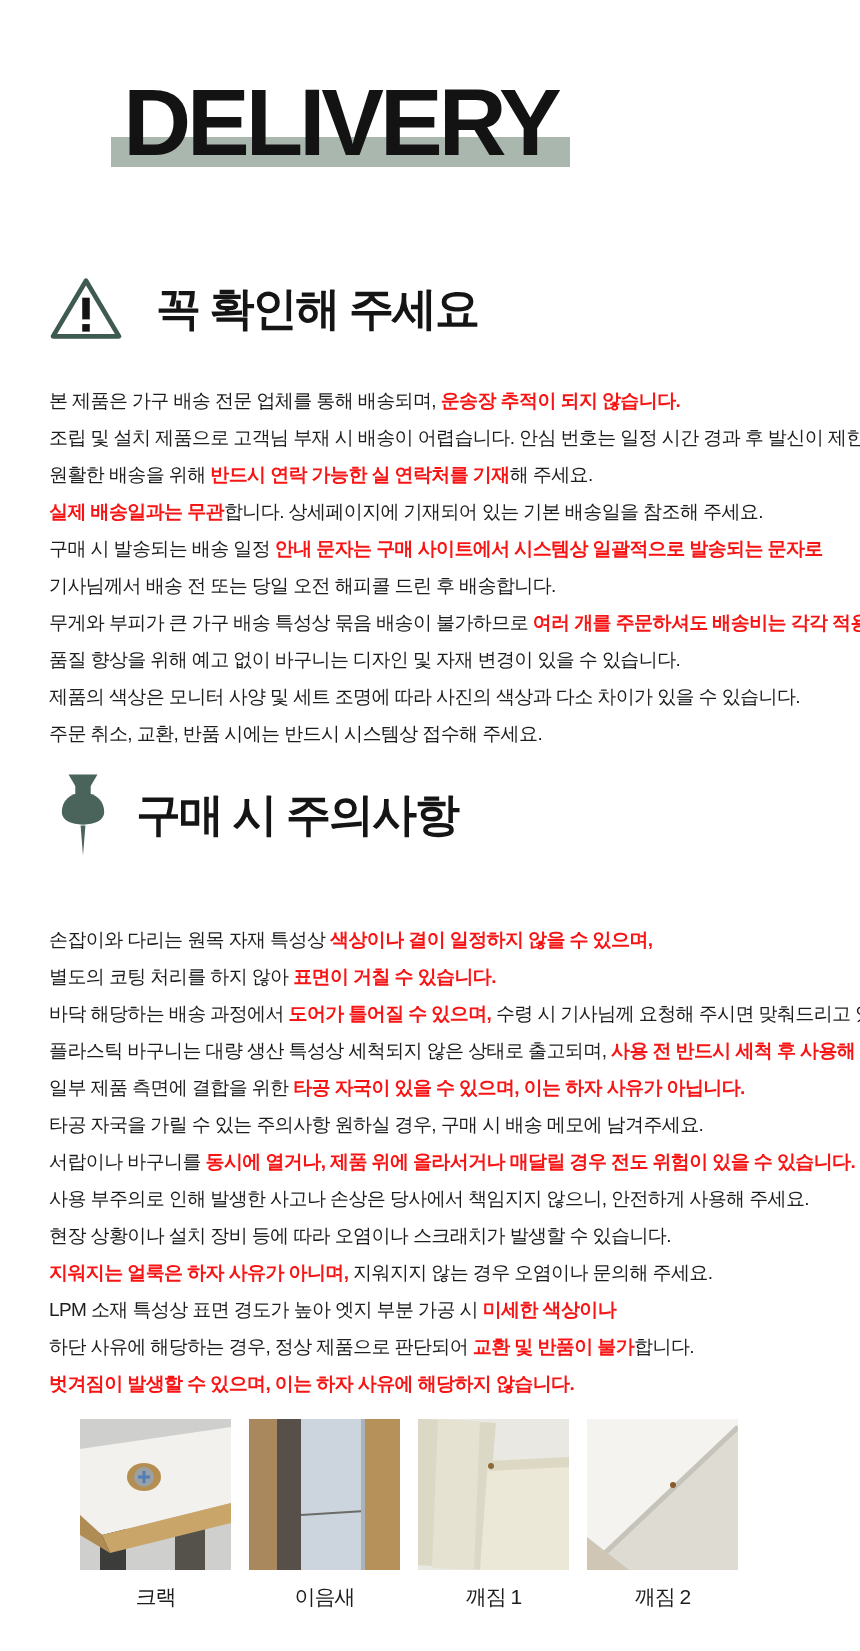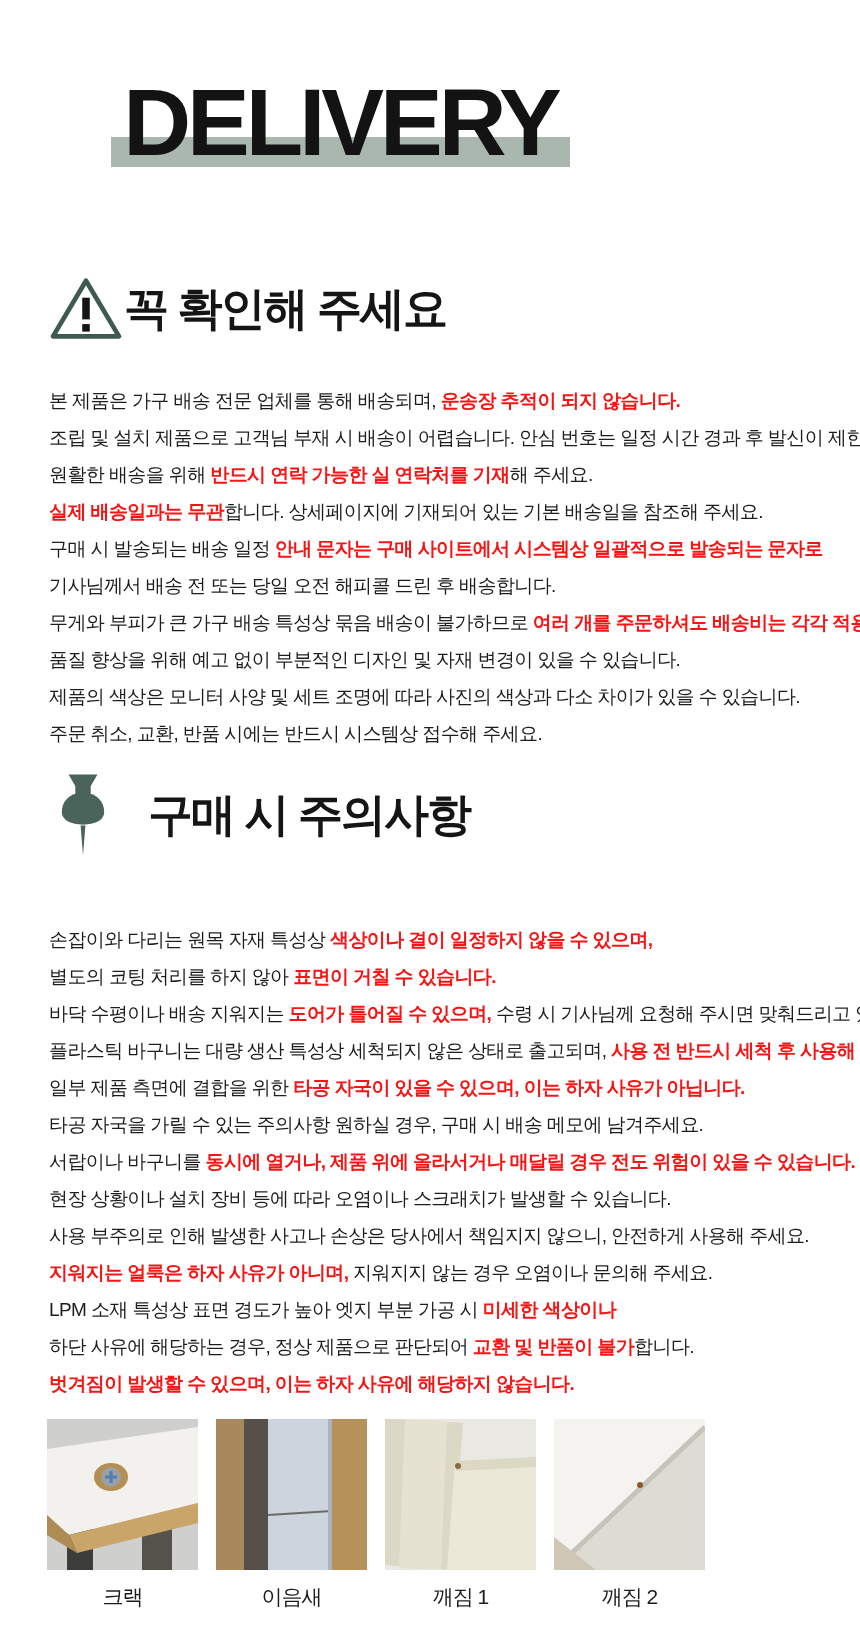--- a/index.html
+++ b/index.html
@@ -8,33 +8,33 @@
     font-family:"Liberation Sans","DejaVu Sans",sans-serif;
   }
   
   #title-block{position:absolute;top:70px;left:0;width:681px;text-align:center;}
   .title-inner{position:relative;display:inline-block;}
   .title-bar{position:absolute;left:-12px;right:-12px;bottom:8px;height:30px;background:#a9b7ae;}
   .title-text{position:relative;z-index:1;font-size:94px;font-weight:bold;letter-spacing:-4px;
     color:#131313;line-height:1.12;}
   
   .sec-head{position:absolute;left:0;display:flex;align-items:center;padding-left:48px;}
-  #sec1-head{top:276px;}
-  #sec2-head{top:772px;gap:38px;padding-left:56px;}
+  #sec1-head{top:276px;gap:32px;}
+  #sec2-head{top:772px;gap:26px;padding-left:56px;}
   .sec-head h2{margin:0;font-size:45px;font-weight:bold;letter-spacing:-2px;color:#151515;line-height:1.1;}
   .sec-icon{display:block;flex:0 0 auto;}
   
   .notice{position:absolute;left:0;padding-left:49px;width:811px;}
   #sec1-body{top:382px;}
   #sec2-body{top:921px;}
   .notice p{margin:0;height:37px;line-height:37px;font-size:19px;letter-spacing:-0.6px;
     color:#1d1d1d;white-space:nowrap;}
   .notice .red{color:#f71414;font-weight:bold;}
   
-  #gallery{position:absolute;top:1419px;left:0;padding-left:47px;display:flex;gap:18px;}
+  #gallery{position:absolute;top:1419px;left:0;padding-left:80px;display:flex;gap:18px;}
   .tile{margin:0;width:151px;}
   .tile svg{display:block;width:151px;height:151px;}
   .tile figcaption{margin-top:13px;text-align:center;font-size:21px;letter-spacing:-1px;color:#1c1c1c;}
 </style>
 </head>
 <body>
 
 <div class="page">
 
   <div id="title-block">
@@ -54,47 +54,47 @@
   </div>
 
   <div class="notice" id="sec1-body">
     <p><span>본 제품은 가구 배송 전문 업체를 통해 배송되며, </span><span class="red">운송장 추적이 되지 않습니다.</span></p>
     <p><span>조립 및 설치 제품으로 고객님 부재 시 배송이 어렵습니다. 안심 번호는 일정 시간 경과 후 발신이 제한되오니,</span></p>
     <p><span>원활한 배송을 위해 </span><span class="red">반드시 연락 가능한 실 연락처를 기재</span><span>해 주세요.</span></p>
     <p><span class="red">실제 배송일과는 무관</span><span>합니다. 상세페이지에 기재되어 있는 기본 배송일을 참조해 주세요.</span></p>
     <p><span>구매 시 발송되는 배송 일정 </span><span class="red">안내 문자는 구매 사이트에서 시스템상 일괄적으로 발송되는 문자로</span></p>
     <p><span>기사님께서 배송 전 또는 당일 오전 해피콜 드린 후 배송합니다.</span></p>
     <p><span>무게와 부피가 큰 가구 배송 특성상 묶음 배송이 불가하므로 </span><span class="red">여러 개를 주문하셔도 배송비는 각각 적용</span></p>
-    <p><span>품질 향상을 위해 예고 없이 부분적인 디자인 및 자재 변경이 있을 수 있습니다.</span></p>
+    <p><span>품질 향상을 위해 예고 없이 바구니는 디자인 및 자재 변경이 있을 수 있습니다.</span></p>
     <p><span>제품의 색상은 모니터 사양 및 세트 조명에 따라 사진의 색상과 다소 차이가 있을 수 있습니다.</span></p>
     <p><span>주문 취소, 교환, 반품 시에는 반드시 시스템상 접수해 주세요.</span></p>
   </div>
 
   <div class="sec-head" id="sec2-head">
     <svg class="sec-icon" width="54" height="86" viewBox="0 0 56 88">
       <g fill="#4a635b">
         <path d="M13 2 H43 L36 14 H20 Z"></path>
         <rect x="20" y="13" width="16" height="10"></rect>
         <path d="M28 21 C14 21 6 30 6 41 C6 50 16 54 28 54 C40 54 50 50 50 41 C50 30 42 21 28 21 Z"></path>
         <path d="M25.5 55 H30.5 L28 86 Z"></path>
       </g>
     </svg>
     <h2>구매 시 주의사항</h2>
   </div>
 
   <div class="notice" id="sec2-body">
     <p><span>손잡이와 다리는 원목 자재 특성상 </span><span class="red">색상이나 결이 일정하지 않을 수 있으며,</span></p>
     <p><span>별도의 코팅 처리를 하지 않아 </span><span class="red">표면이 거칠 수 있습니다.</span></p>
-    <p><span>바닥 수평이나 배송 지워지는 </span><span class="red">도어가 틀어질 수 있으며,</span><span> 수령 시 기사님께 요청해 주시면 맞춰드리고 있습니다.</span></p>
+    <p><span>바닥 해당하는 배송 과정에서 </span><span class="red">도어가 틀어질 수 있으며,</span><span> 수령 시 기사님께 요청해 주시면 맞춰드리고 있습니다.</span></p>
     <p><span>플라스틱 바구니는 대량 생산 특성상 세척되지 않은 상태로 출고되며, </span><span class="red">사용 전 반드시 세척 후 사용해 주세요.</span></p>
     <p><span>일부 제품 측면에 결합을 위한 </span><span class="red">타공 자국이 있을 수 있으며, 이는 하자 사유가 아닙니다.</span></p>
     <p><span>타공 자국을 가릴 수 있는 주의사항 원하실 경우, 구매 시 배송 메모에 남겨주세요.</span></p>
     <p><span>서랍이나 바구니를 </span><span class="red">동시에 열거나, 제품 위에 올라서거나 매달릴 경우 전도 위험이 있을 수 있습니다.</span></p>
+    <p><span>사용 부주의로 인해 발생한 사고나 손상은 당사에서 책임지지 않으니, 안전하게 사용해 주세요.</span></p>
     <p><span>현장 상황이나 설치 장비 등에 따라 오염이나 스크래치가 발생할 수 있습니다.</span></p>
-    <p><span>사용 부주의로 인해 발생한 사고나 손상은 당사에서 책임지지 않으니, 안전하게 사용해 주세요.</span></p>
     <p><span class="red">지워지는 얼룩은 하자 사유가 아니며,</span><span> 지워지지 않는 경우 오염이나 문의해 주세요.</span></p>
     <p><span>LPM 소재 특성상 표면 경도가 높아 엣지 부분 가공 시 </span><span class="red">미세한 색상이나</span></p>
     <p><span>하단 사유에 해당하는 경우, 정상 제품으로 판단되어 </span><span class="red">교환 및 반품이 불가</span><span>합니다.</span></p>
     <p><span class="red">벗겨짐이 발생할 수 있으며, 이는 하자 사유에 해당하지 않습니다.</span></p>
   </div>
 
   <div id="gallery">
 
     <figure class="tile">
       <svg viewBox="0 0 151 151">

